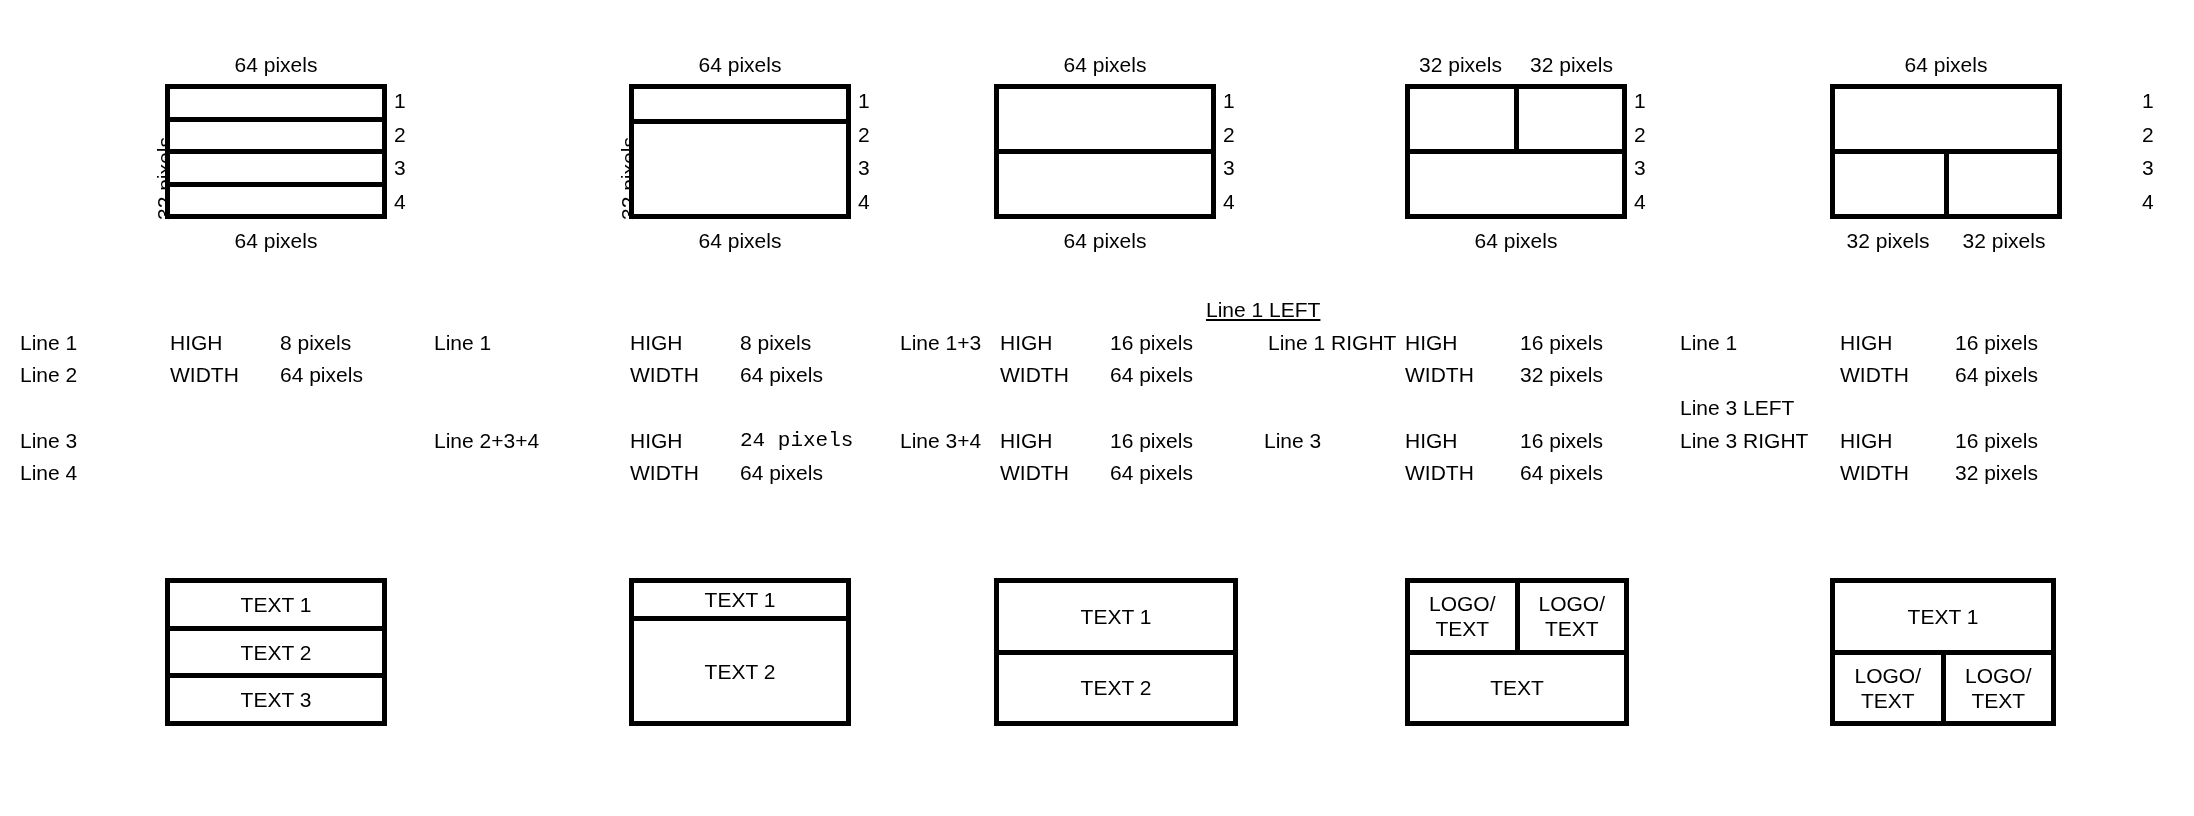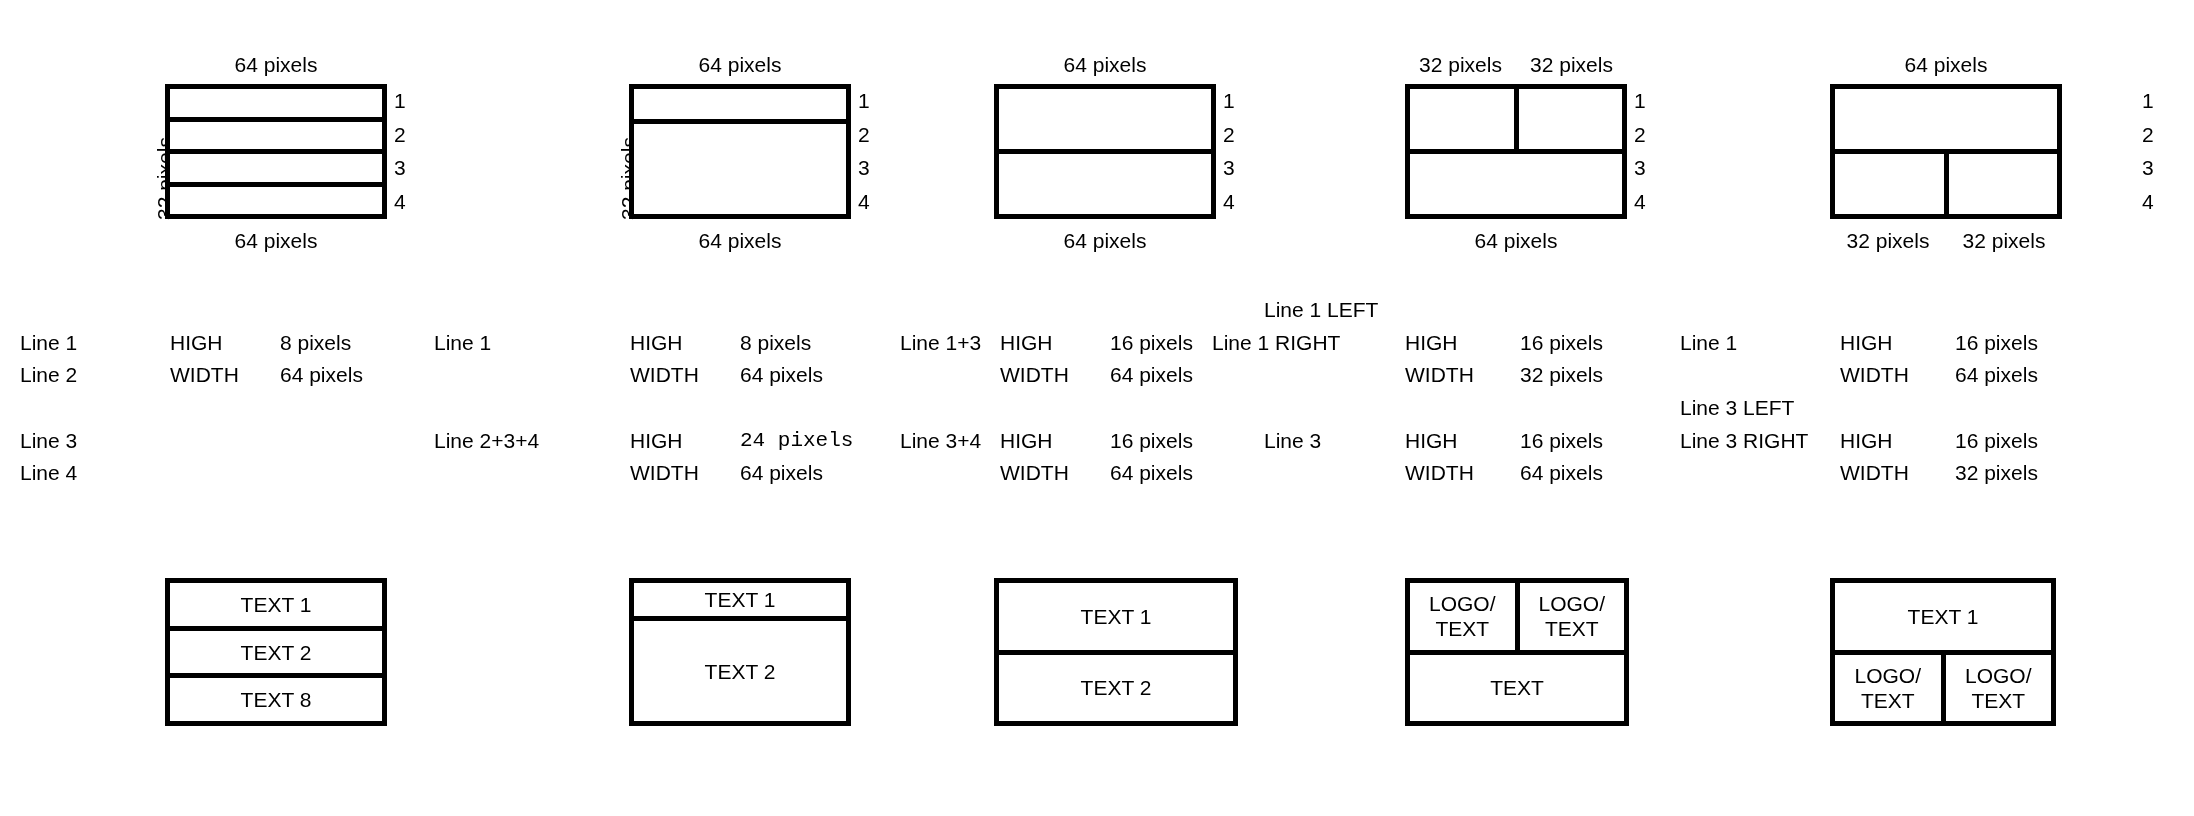--- a/index.html
+++ b/index.html
@@ -156,21 +156,21 @@
   <div class="txt" style="left:280px; top:362px;">64 pixels</div>
 
   <div class="bbox" style="left:165px; top:578px; width:222px; height:148px;">
     <div class="brow">
         <div class="bcell">TEXT 1</div>
       </div>
     <div class="brow">
         <div class="bcell">TEXT 2</div>
       </div>
     <div class="brow">
-        <div class="bcell">TEXT 8</div>
+        <div class="bcell">TEXT 3</div>
       </div>
   </div>
 </div>
 
 <div class="panel" style="left:0;">
 
   <div class="dim-label dim-top" style="left:629px; width:222px; text-align:center;">64 pixels</div>
 
   <div class="dim-left" style="left:616px; top:220px;">32 pixels</div>
 
@@ -273,22 +273,22 @@
 
   <div class="line-nums" style="left:1634px; top:84px;">
     <div>1</div>
     <div>2</div>
     <div>3</div>
     <div>4</div>
   </div>
 
   <div class="dim-label dim-bot" style="left:1405px; width:222px; text-align:center;">64 pixels</div>
 
-  <div class="txt" style="left:1264px; top:297px;">Line 1 LEFT</div>
-  <div class="txt" style="left:1212px; top:330px;">Line 1 RIGHT</div>
+  <div class="txt" style="left:1206px; top:297px;text-decoration:underline;">Line 1 LEFT</div>
+  <div class="txt" style="left:1268px; top:330px;">Line 1 RIGHT</div>
   <div class="txt" style="left:1405px; top:330px;">HIGH</div>
   <div class="txt" style="left:1520px; top:330px;">16 pixels</div>
   <div class="txt" style="left:1405px; top:362px;">WIDTH</div>
   <div class="txt" style="left:1520px; top:362px;">32 pixels</div>
   <div class="txt" style="left:1264px; top:428px;">Line 3</div>
   <div class="txt" style="left:1405px; top:428px;">HIGH</div>
   <div class="txt" style="left:1520px; top:428px;">16 pixels</div>
   <div class="txt" style="left:1405px; top:460px;">WIDTH</div>
   <div class="txt" style="left:1520px; top:460px;">64 pixels</div>
 

